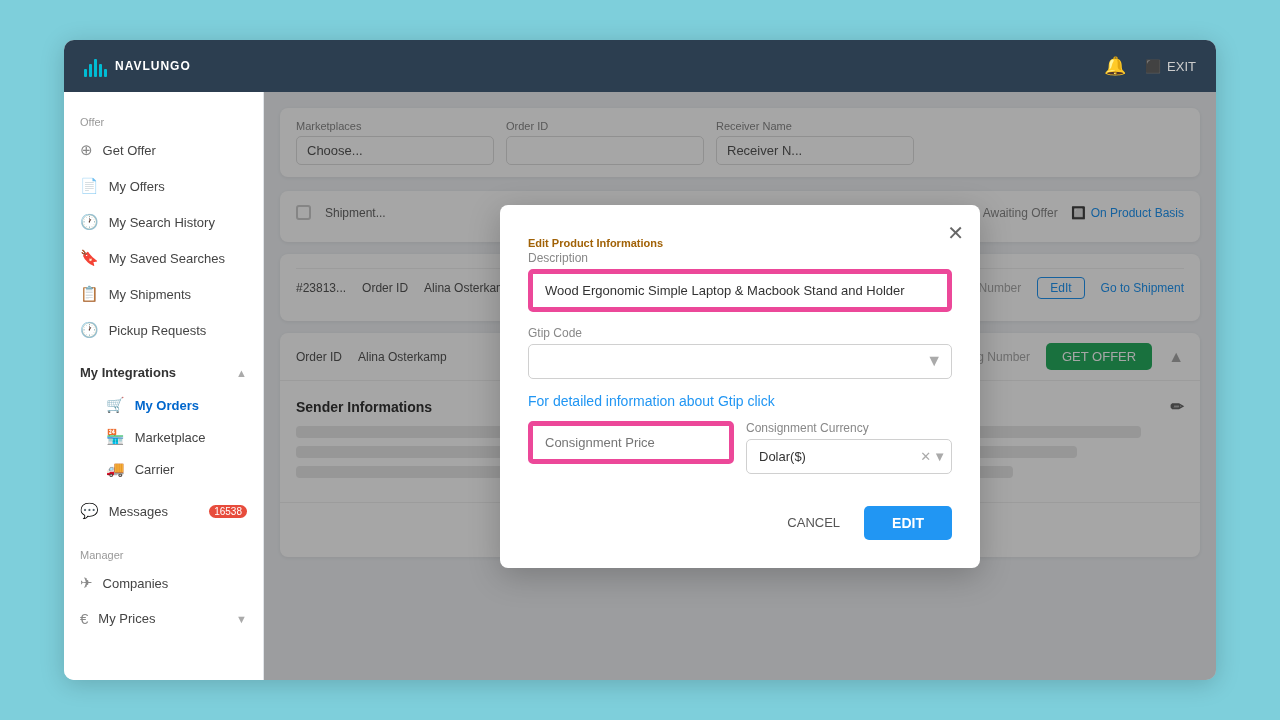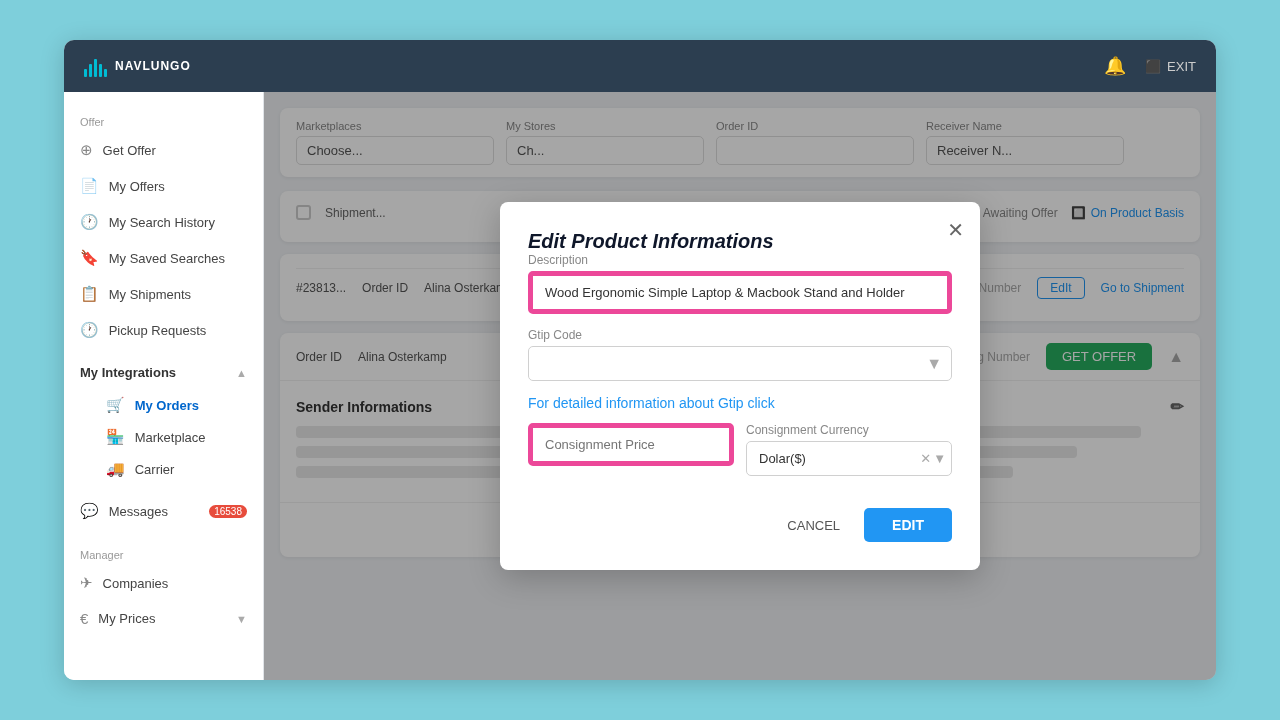--- a/index.html
+++ b/index.html
@@ -299,25 +299,24 @@
     
     .modal {
       background: #fff;
       border-radius: 8px;
       width: 480px;
       padding: 28px;
       position: relative;
       box-shadow: 0 8px 32px rgba(0,0,0,0.22);
     }
     .modal-title {
-      font-size: 20px;
+      font-size: 11px;
       font-weight: 700;
-      color: #0f172a;
+      color: #a16207;
       margin-bottom: 20px;
-      font-style: italic;
     }
     .modal-close {
       position: absolute;
       top: 16px;
       right: 16px;
       background: none;
       border: none;
       font-size: 20px;
       color: #666;
       cursor: pointer;
@@ -541,24 +540,20 @@
         <span class="sidebar-expand">▼</span>
       </div>
     </div>
 
     <div class="content">
 
       <div class="filter-bar">
         <div class="filter-group">
           <span class="filter-label">Marketplaces</span>
           <input class="filter-input" readonly="" value="Choose..." style="">
-        </div>
-        <div class="filter-group">
-          <span class="filter-label">My Stores</span>
-          <input class="filter-input" style="min-width: 80px;" readonly="" value="Ch...">
         </div>
         <div class="filter-group">
           <span class="filter-label">Order ID</span>
           <input class="filter-input" style="min-width: 80px;">
         </div>
         <div class="filter-group">
           <span class="filter-label">Receiver Name</span>
           <input class="filter-input" readonly="" value="Receiver N..." style="">
         </div>
       </div>

